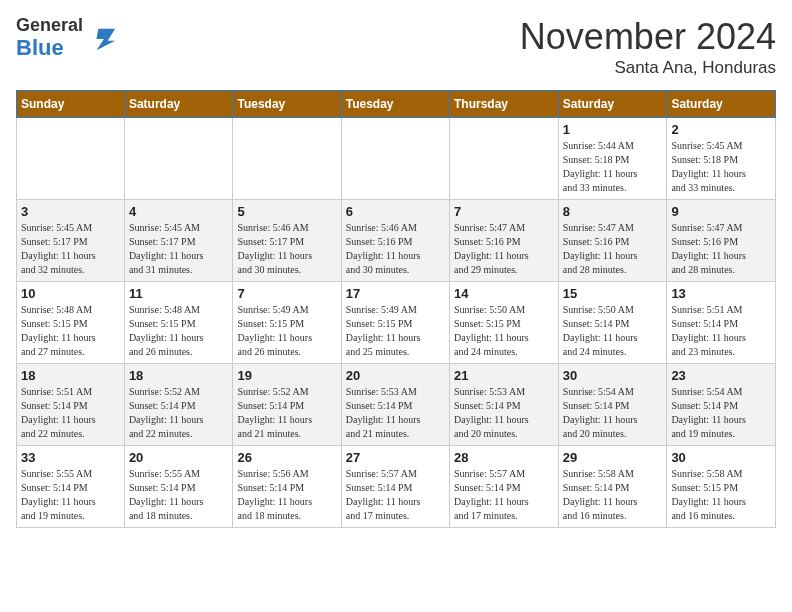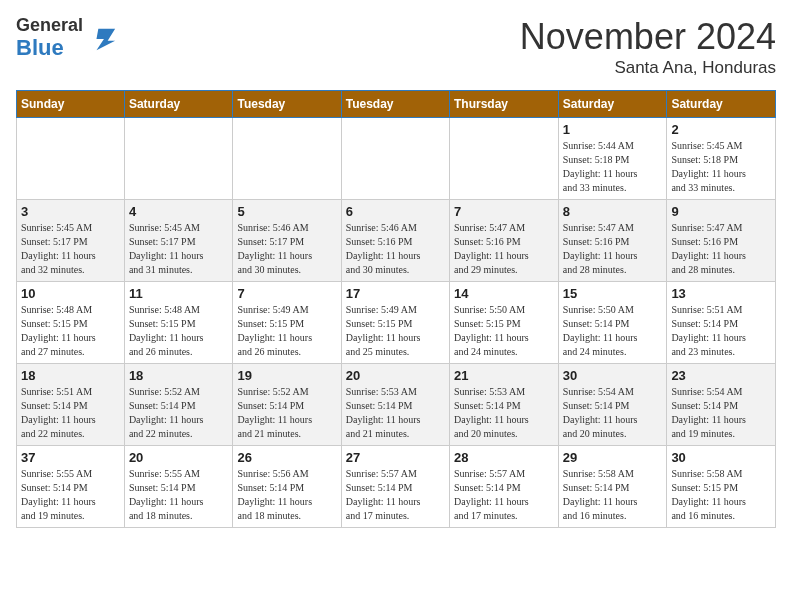--- a/index.html
+++ b/index.html
@@ -284,21 +284,21 @@
         <td>
           <div class="day-number">23</div>
           <div class="day-info" style="white-space: pre-line;">Sunrise: 5:54 AM
 Sunset: 5:14 PM
 Daylight: 11 hours
 and 19 minutes.</div>
         </td>
       </tr>
       <tr>
         <td>
-          <div class="day-number">37</div>
+          <div class="day-number">33</div>
           <div class="day-info" style="white-space: pre-line;">Sunrise: 5:55 AM
 Sunset: 5:14 PM
 Daylight: 11 hours
 and 19 minutes.</div>
         </td>
         <td>
           <div class="day-number">20</div>
           <div class="day-info" style="white-space: pre-line;">Sunrise: 5:55 AM
 Sunset: 5:14 PM
 Daylight: 11 hours

